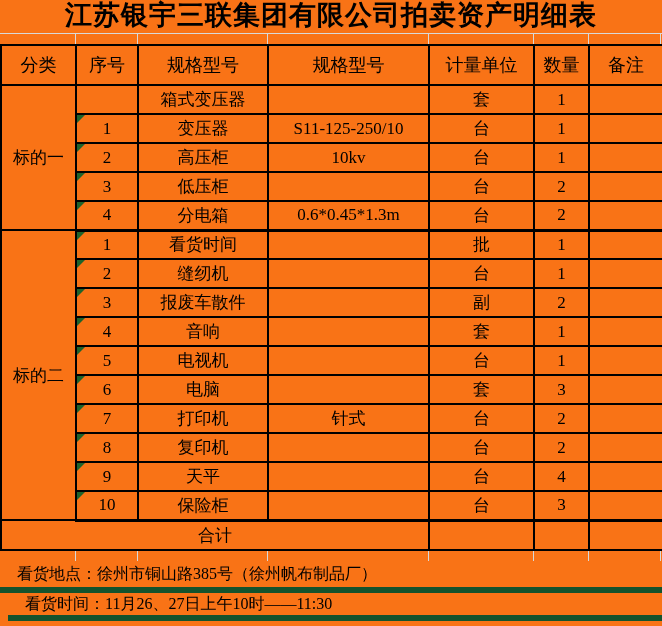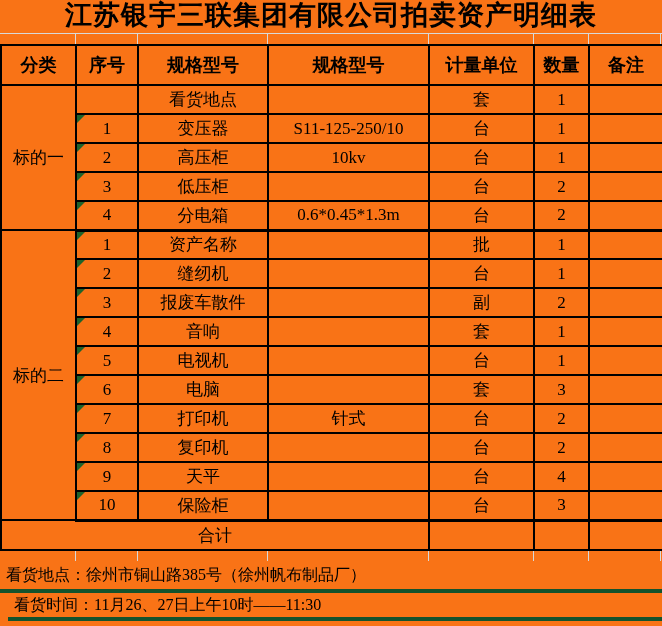--- a/index.html
+++ b/index.html
@@ -28,35 +28,35 @@
     background-position:75px 0,137px 0,267px 0,428px 0,533px 0,588px 0,660px 0;
   }
   .spacer.top { height:11px; border-top:1px solid #d9d9d9; }
   .spacer.bottom { height:10px; }
 
   table {
     width:662px; border-collapse:collapse; table-layout:fixed;
     border:2px solid #000;
   }
   th, td { border:2px solid #000; text-align:center; vertical-align:middle; overflow:hidden; }
-  th { height:40px; font-size:18px; font-weight:bold; }
+  th { height:40px; font-size:18px; font-weight:normal; }
   td { height:29px; font-size:17px; position:relative; }
   tr.group-last td { border-bottom-width:3px; }
   td.cat-cell { font-size:17px; }
   tr.total-row td { height:30px; font-size:17px; }
 
   
   .flag {
     position:absolute; top:0; left:0; width:0; height:0;
     border-top:8px solid #1e632b; border-right:8px solid transparent;
   }
 
   .note-row {
-    font-size:16px; padding-left:6px; white-space:nowrap;
-    border-bottom:4px solid #14532d; display:flex; align-items:center;
+    font-size:16px; padding-left:17px; white-space:nowrap;
+    border-bottom:6px solid #14532d; display:flex; align-items:center;
   }
   .note-row.first { height:32px; }
   .note-row.second { height:28px;margin-left:8px; }
 </style>
 </head>
 <body>
 
 <div class="screen">
 
   <div class="title">江苏银宇三联集团有限公司拍卖资产明细表</div>
@@ -81,21 +81,21 @@
         <th>规格型号</th>
         <th>计量单位</th>
         <th>数量</th>
         <th>备注</th>
       </tr>
     </thead>
     <tbody>
       <tr>
           <td rowspan="5" class="cat-cell">标的一</td>
           <td><span></span></td>
-          <td><span>看货地点</span></td>
+          <td><span>箱式变压器</span></td>
           <td><span></span></td>
           <td><span>套</span></td>
           <td><span>1</span></td>
           <td><span></span></td>
         </tr>
         <tr>
           <td><span class="flag" style="border-top-color: rgb(30, 99, 43);"></span><span>1</span></td>
           <td><span>变压器</span></td>
           <td><span>S11-125-250/10</span></td>
           <td><span>台</span></td>
@@ -122,21 +122,21 @@
           <td><span class="flag" style="border-top-color: rgb(30, 99, 43);"></span><span>4</span></td>
           <td><span>分电箱</span></td>
           <td><span>0.6*0.45*1.3m</span></td>
           <td><span>台</span></td>
           <td><span>2</span></td>
           <td><span></span></td>
         </tr>
         <tr>
           <td rowspan="10" class="cat-cell">标的二</td>
           <td><span class="flag" style="border-top-color: rgb(30, 99, 43);"></span><span>1</span></td>
-          <td><span>资产名称</span></td>
+          <td><span>看货时间</span></td>
           <td><span></span></td>
           <td><span>批</span></td>
           <td><span>1</span></td>
           <td><span></span></td>
         </tr>
         <tr>
           <td><span class="flag" style="border-top-color: rgb(30, 99, 43);"></span><span>2</span></td>
           <td><span>缝纫机</span></td>
           <td><span></span></td>
           <td><span>台</span></td>

